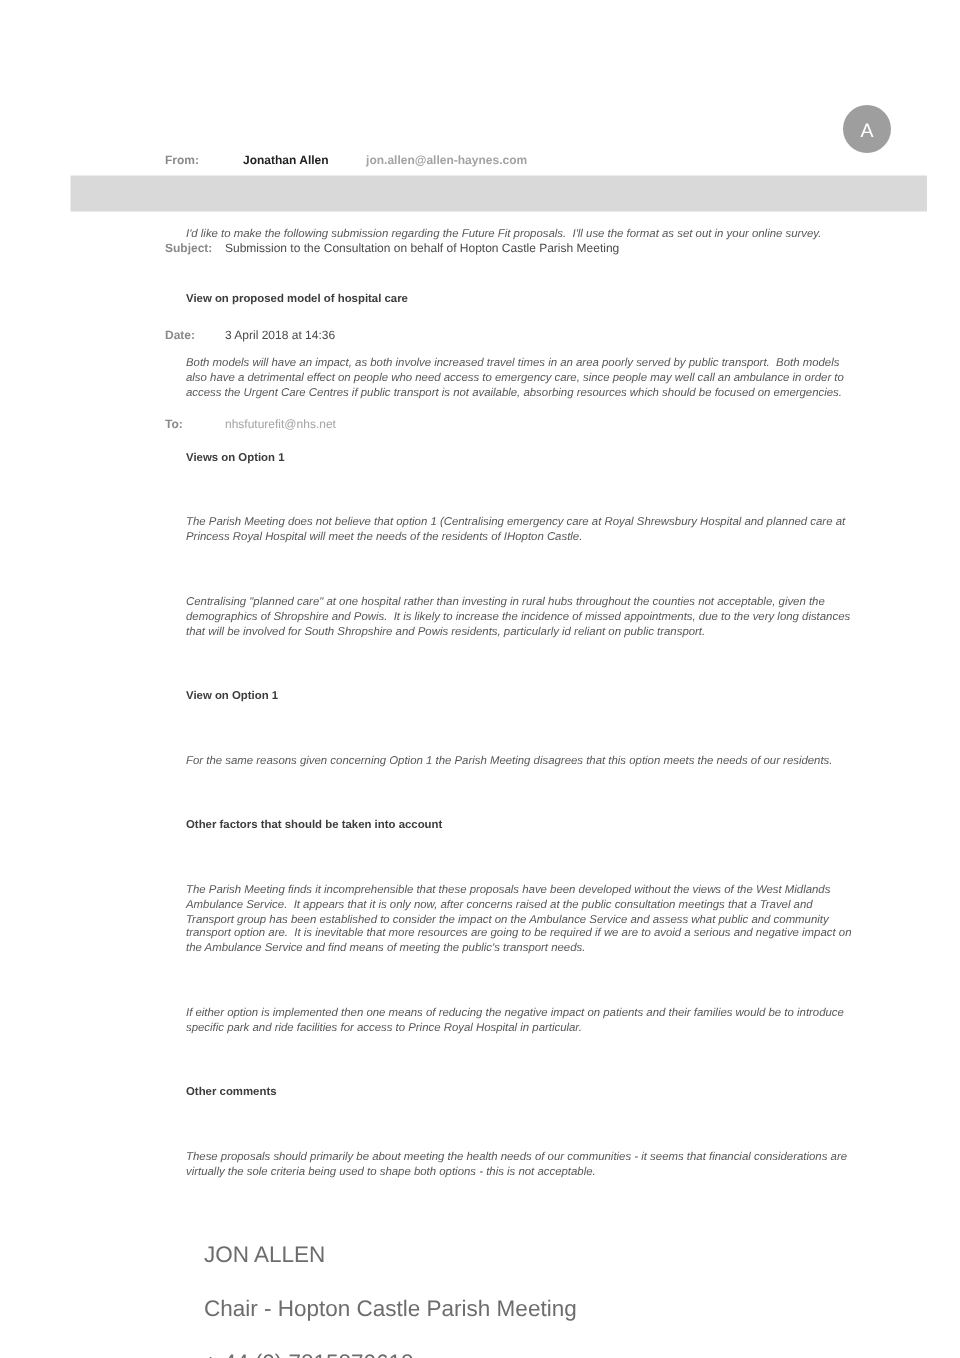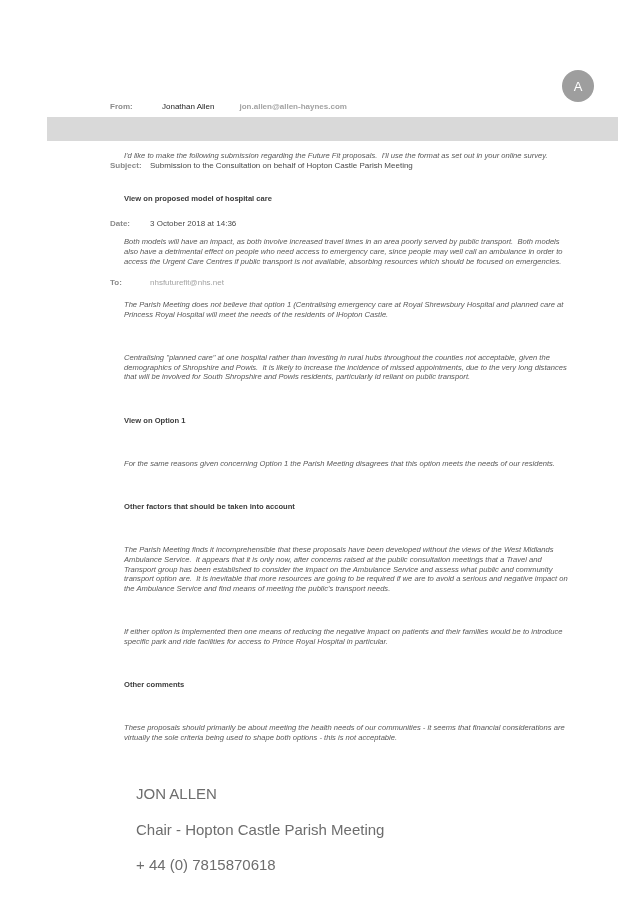--- a/index.html
+++ b/index.html
@@ -27,21 +27,21 @@
     font-size: 8px;
     line-height: 10.6px;
   }
   .hdr-label {
     text-align: right;
     font-weight: bold;
     color: #8a8a8a;
     white-space: nowrap;
   }
   .hdr-value { color: #4a4a4a; white-space: nowrap; overflow: hidden; }
-  .from-name { font-weight: normal; color: #1f1f1f; text-align: center; }
+  .from-name { font-weight: bold; color: #1f1f1f; text-align: center; }
   .from-email { color: #a3a3a3; font-weight: bold; margin-left: 1px; }
   .muted-value { color: #a3a3a3; }
 
   .avatar {
     position: absolute;
     top: 58px; left: 550px;
     width: 32px; height: 32px;
     border-radius: 50%;
     background: #9e9e9e;
     color: #ffffff;
@@ -92,38 +92,39 @@
     <div class="hdr-row">
       <span class="hdr-label">From:</span>
       <span class="hdr-value"><span class="from-name">Jonathan Allen</span><span class="from-email">jon.allen@allen-haynes.com</span></span>
     </div>
     <div class="hdr-row">
       <span class="hdr-label">Subject:</span>
       <span class="hdr-value">Submission to the Consultation on behalf of Hopton Castle Parish Meeting</span>
     </div>
     <div class="hdr-row">
       <span class="hdr-label">Date:</span>
-      <span class="hdr-value">3 October 2018 at 14:36</span>
+      <span class="hdr-value">3 April 2018 at 14:36</span>
     </div>
     <div class="hdr-row">
       <span class="hdr-label">To:</span>
       <span class="hdr-value muted-value">nhsfuturefit@nhs.net</span>
     </div>
   </div>
 
   <div class="avatar">A</div>
 
   <div class="divider"></div>
 
   <div class="email-body">
     <div class="para">I'd like to make the following submission regarding the Future Fit proposals.  I'll use the format as set out in your online survey.</div>
 
     <div class="heading">View on proposed model of hospital care</div>
     <div class="para">Both models will have an impact, as both involve increased travel times in an area poorly served by public transport.  Both models also have a detrimental effect on people who need access to emergency care, since people may well call an ambulance in order to access the Urgent Care Centres if public transport is not available, absorbing resources which should be focused on emergencies.</div>
 
+    <div class="heading">Views on Option 1</div>
     <div class="para">The Parish Meeting does not believe that option 1 (Centralising emergency care at Royal Shrewsbury Hospital and planned care at Princess Royal Hospital will meet the needs of the residents of IHopton Castle.</div>
     <div class="para">Centralising "planned care" at one hospital rather than investing in rural hubs throughout the counties not acceptable, given the demographics of Shropshire and Powis.  It is likely to increase the incidence of missed appointments, due to the very long distances that will be involved for South Shropshire and Powis residents, particularly id reliant on public transport.</div>
 
     <div class="heading">View on Option 1</div>
     <div class="para">For the same reasons given concerning Option 1 the Parish Meeting disagrees that this option meets the needs of our residents.</div>
 
     <div class="heading">Other factors that should be taken into account</div>
     <div class="para">The Parish Meeting finds it incomprehensible that these proposals have been developed without the views of the West Midlands Ambulance Service.  It appears that it is only now, after concerns raised at the public consultation meetings that a Travel and Transport group has been established to consider the impact on the Ambulance Service and assess what public and community transport option are.  It is inevitable that more resources are going to be required if we are to avoid a serious and negative impact on the Ambulance Service and find means of meeting the public's transport needs.</div>
     <div class="para">If either option is implemented then one means of reducing the negative impact on patients and their families would be to introduce specific park and ride facilities for access to Prince Royal Hospital in particular.</div>
 

